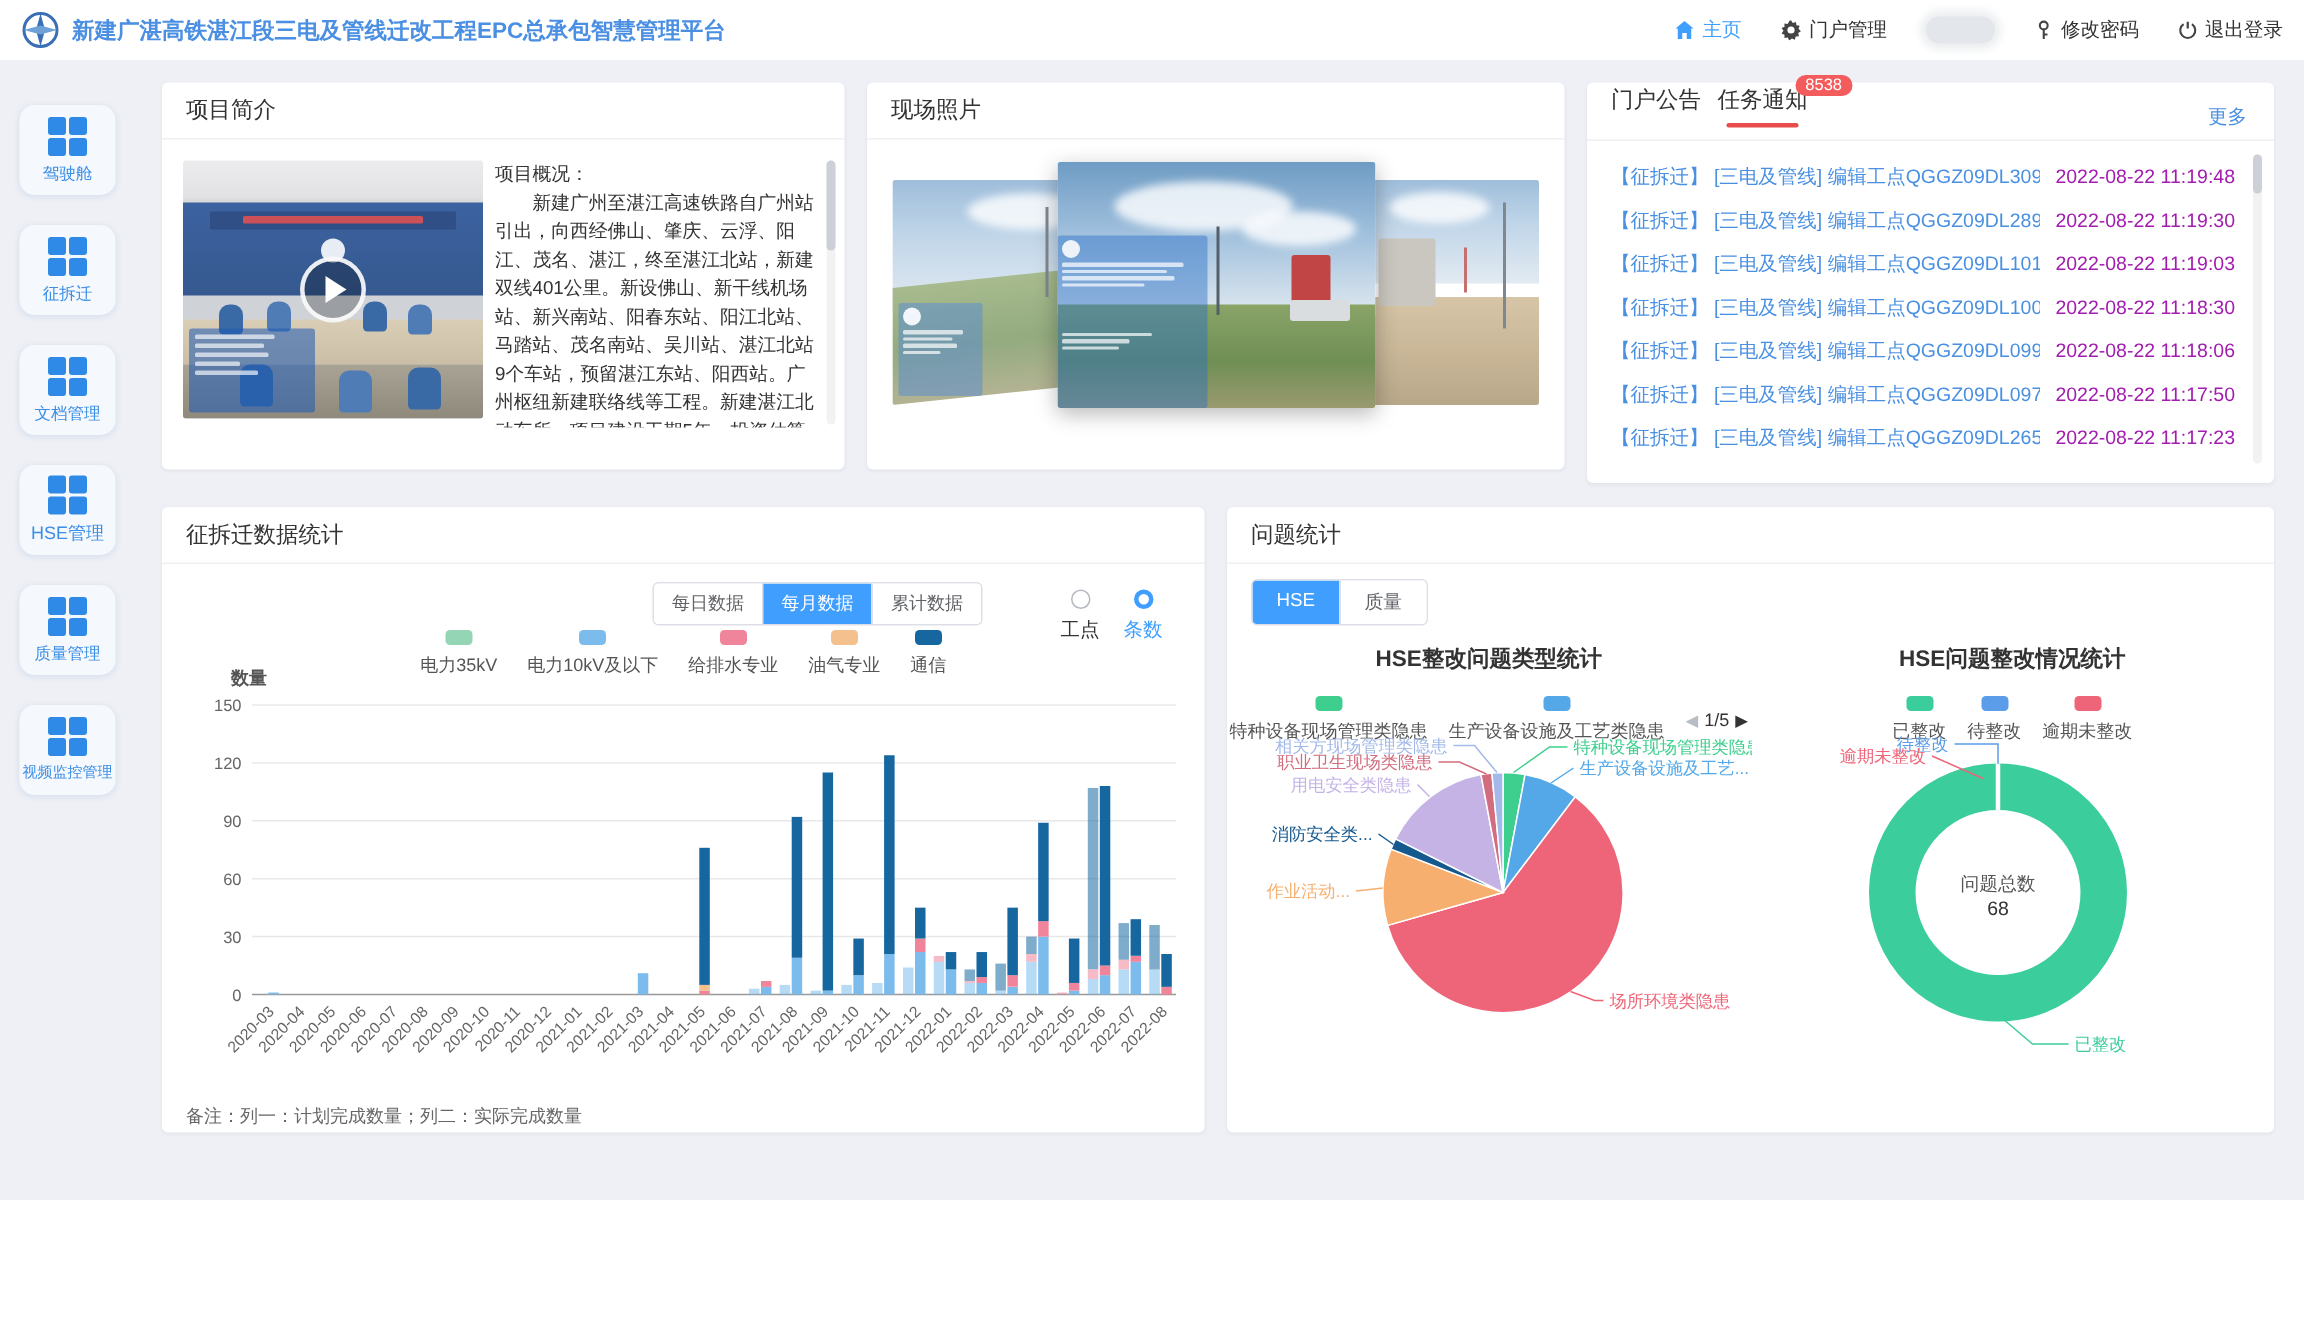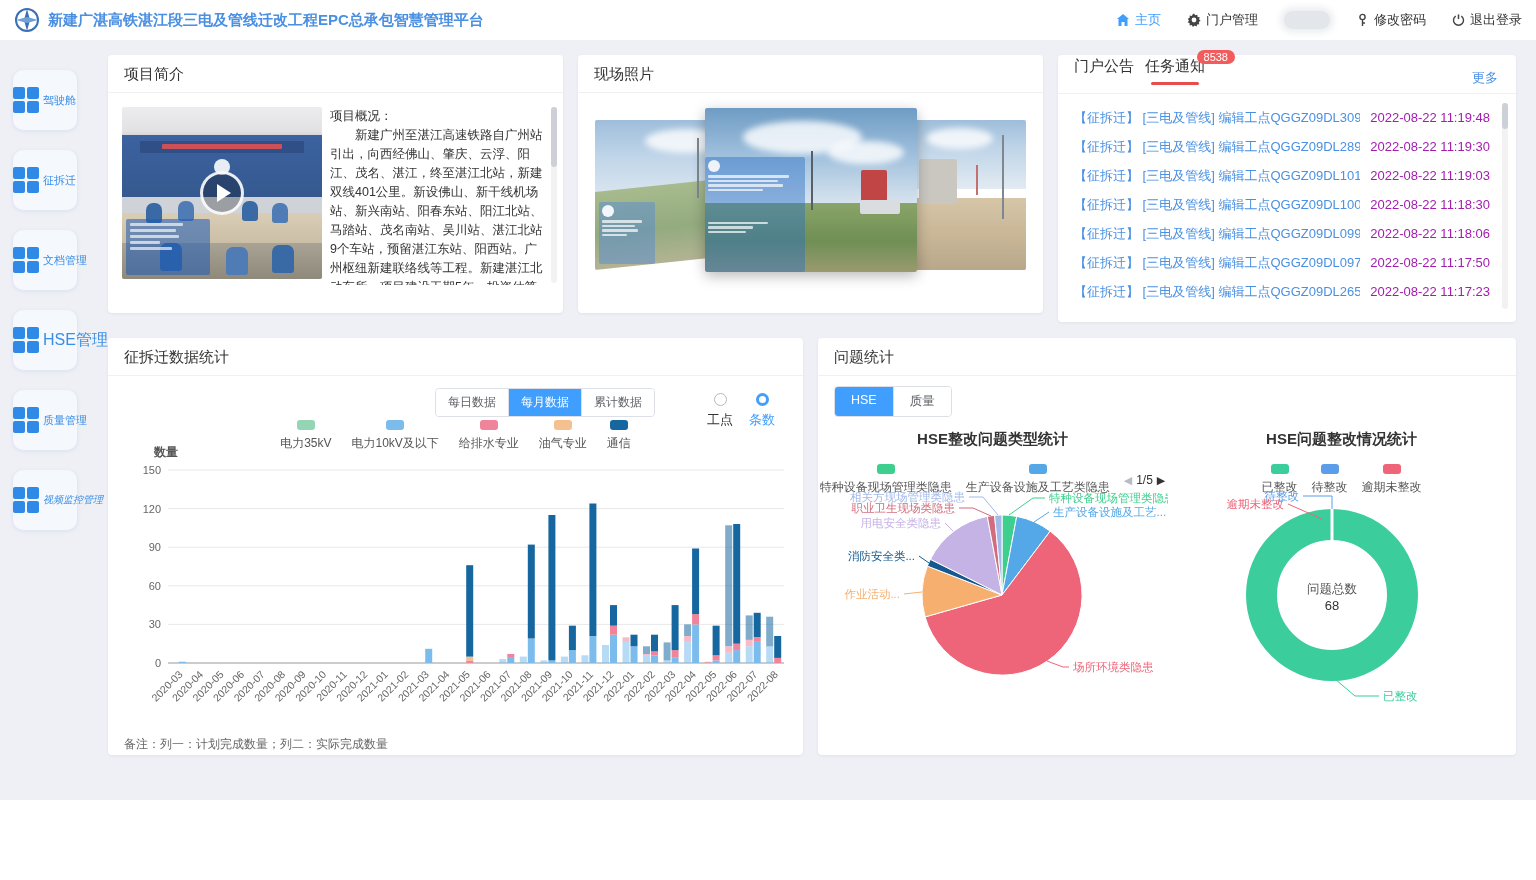--- a/index.html
+++ b/index.html
@@ -15,22 +15,22 @@
   .topnav { display:flex; align-items:center; gap:26px; font-size:13px; color:#333; }
   .topnav .nav-item { display:flex; align-items:center; gap:5px; cursor:pointer; color:#333; }
   .topnav .nav-item.active { color:#409eff; }
   .user-blob { width:46px; height:18px; border-radius:9px; background:#e3e6ea; box-shadow:0 0 6px 4px #eceef1; }
 
   
   .content-bg { position:absolute; left:0; top:40px; width:1536px; height:760px; background:#eef0f5; }
 
   
   .side-item { position:absolute; left:13px; width:64px; height:60px; background:#f5f8fd;
-    border-radius:10px; box-shadow:0 1px 4px rgba(60,100,180,.12); display:flex; flex-direction:row;
-    align-items:center; gap:4px; cursor:pointer; }
+    border-radius:10px; box-shadow:0 1px 4px rgba(60,100,180,.12); display:flex; flex-direction:column;
+    align-items:center; justify-content:center; gap:4px; cursor:pointer; }
   .grid-icon { width:26px; height:26px; display:grid; grid-template-columns:12px 12px; grid-template-rows:12px 12px; gap:2px; }
   .grid-icon span { background:#2e8ae6; border-radius:2px; }
   .side-label { color:#3a8ee6; font-size:11px; white-space:nowrap; }
 
   
   .card { position:absolute; background:#fff; border-radius:4px; box-shadow:0 1px 3px rgba(0,0,0,.06); }
   .card-title { height:38px; line-height:38px; padding:0 16px; font-size:15px; color:#333;
     border-bottom:1px solid #f0f0f0; }
 
   
@@ -187,39 +187,39 @@
         </span>
         <span class="side-label">文档管理</span>
       </div>
       <div class="side-item" style="top: 310px;">
         <span class="grid-icon">
           <span></span>
           <span></span>
           <span></span>
           <span></span>
         </span>
-        <span class="side-label" style="font-size:16px;">HSE管理</span>
+        <span class="side-label" style="font-size:12px;">HSE管理</span>
       </div>
       <div class="side-item" style="top: 390px;">
         <span class="grid-icon">
           <span></span>
           <span></span>
           <span></span>
           <span></span>
         </span>
         <span class="side-label">质量管理</span>
       </div>
       <div class="side-item" style="top: 470px;">
         <span class="grid-icon">
           <span></span>
           <span></span>
           <span></span>
           <span></span>
         </span>
-        <span class="side-label" style="font-size:10px;font-style:italic;">视频监控管理</span>
+        <span class="side-label" style="font-size:10px;">视频监控管理</span>
       </div>
     </div>
 
   <section class="card" style="left:108px; top:55px; width:455px; height:258px;">
     <div class="card-title">项目简介</div>
     <div class="video">
       <div class="v-wall"></div>
       <div class="v-banner">
           <i></i>
         </div>

